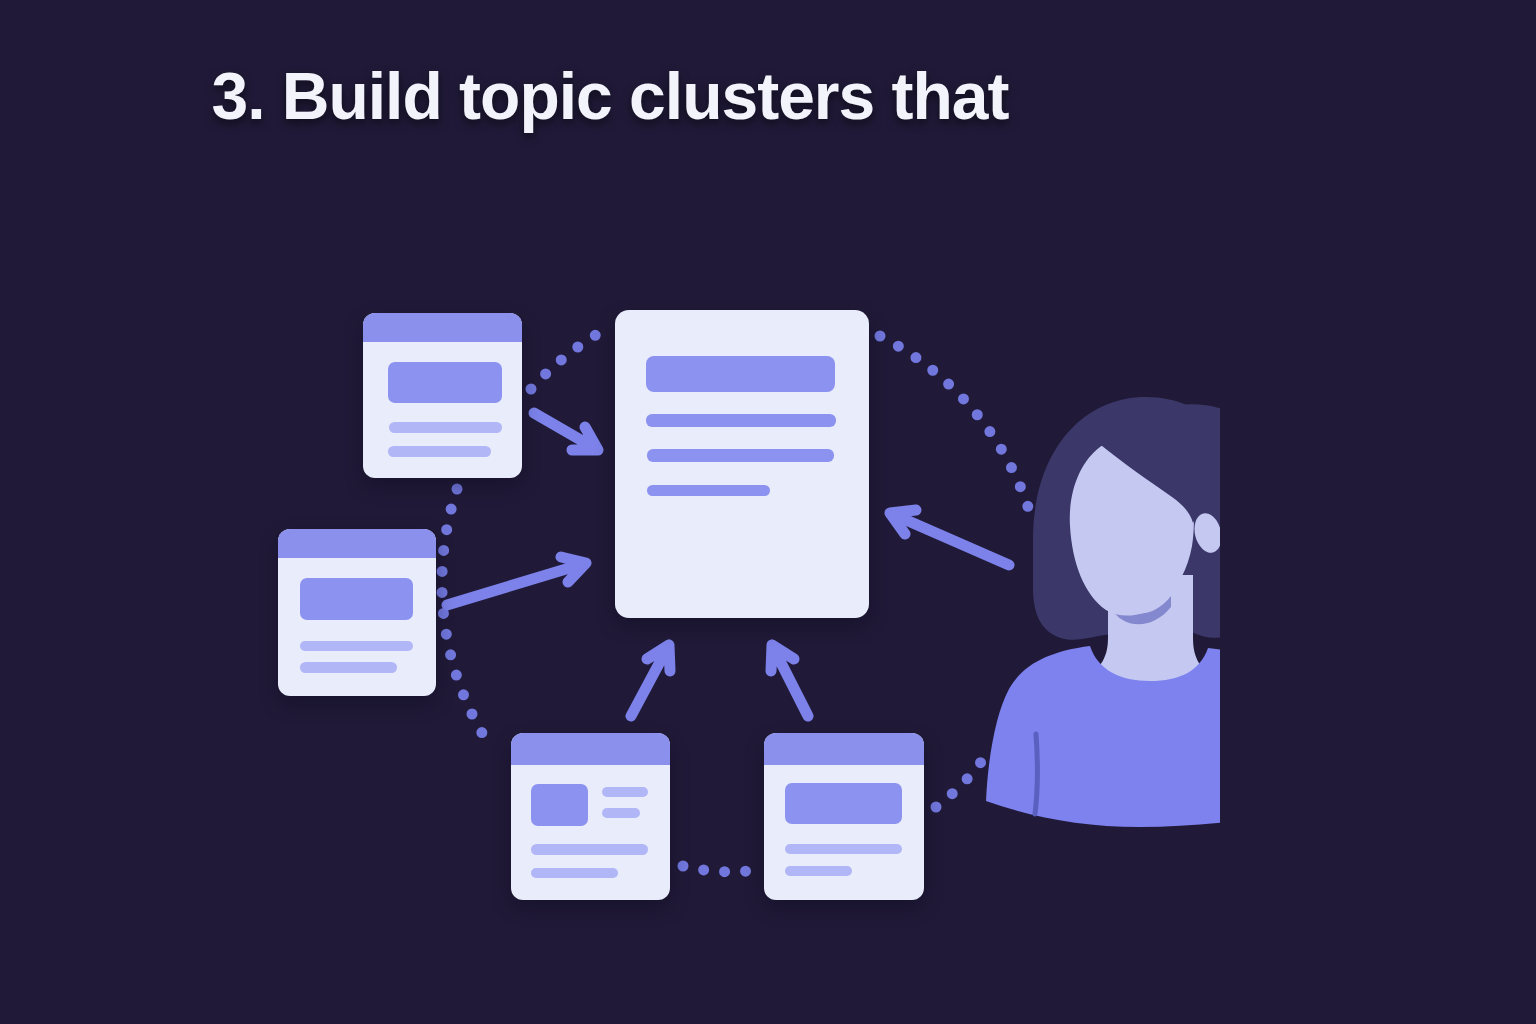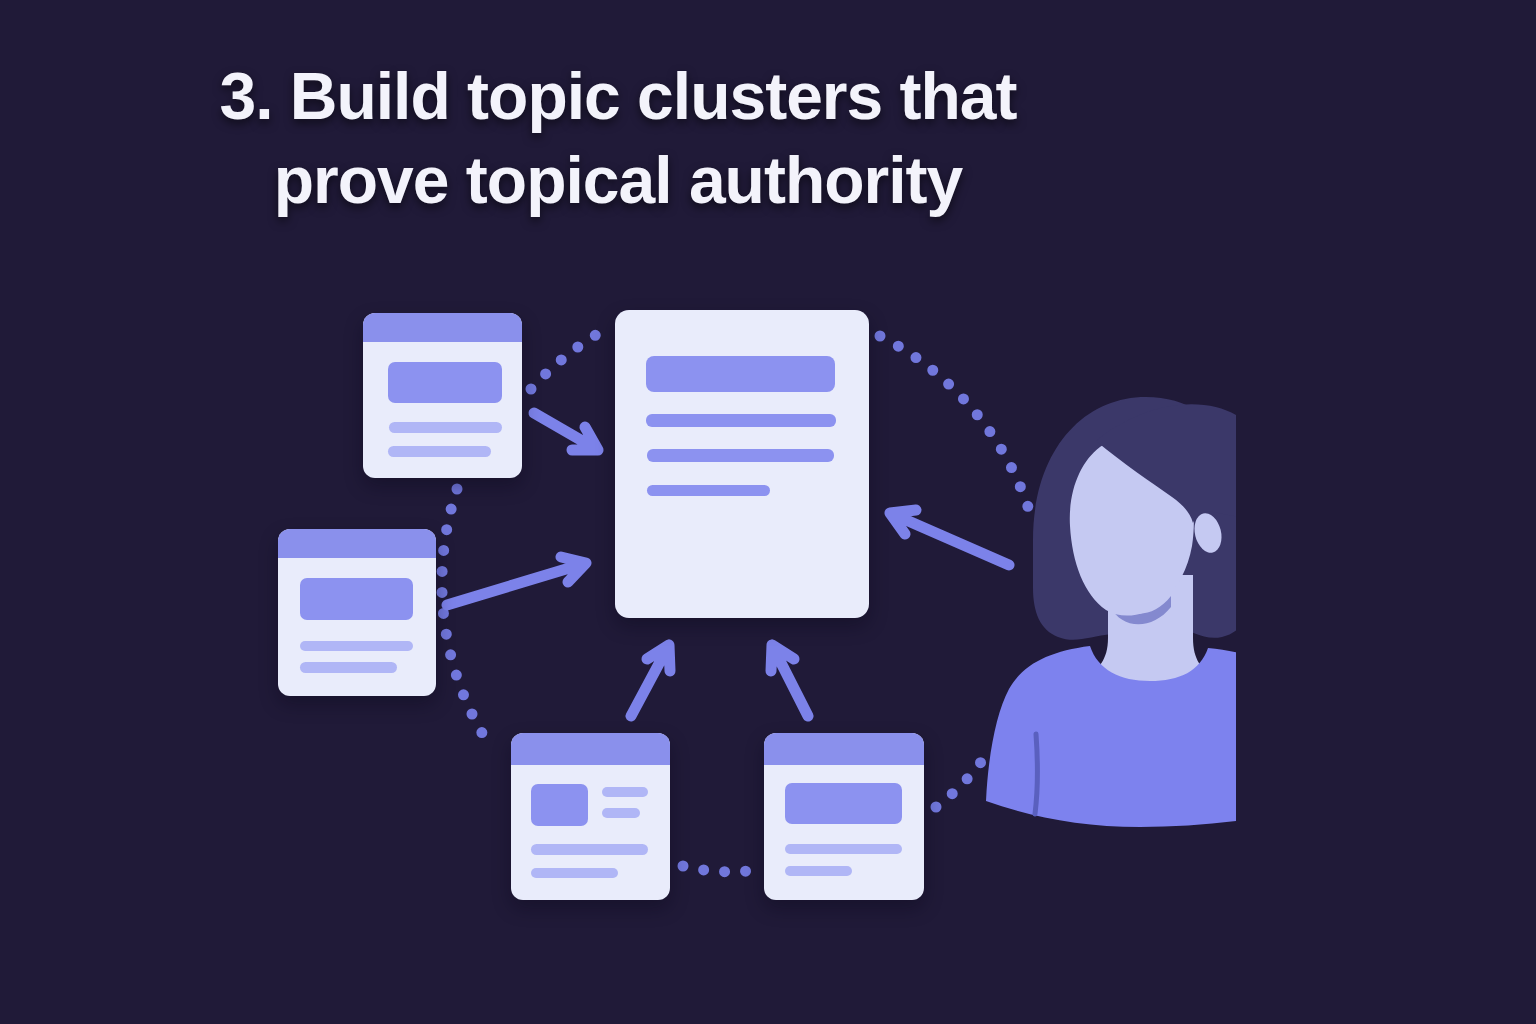--- a/index.html
+++ b/index.html
@@ -8,21 +8,20 @@
     --arrow:#7c82e9; --dot:#7177dc;
     --hairColor:#3b3869; --faceColor:#c5c9f2; --shirtColor:#7d82ee;
     --seam:#5a60bf; --neckShadow:#8489cf;
   }
   html,body{margin:0;padding:0;}
   body{background:var(--background,#201a38);}
   .stage{
     position:relative; width:1220px; height:1024px; overflow:hidden;
     background:var(--background,#201a38);
     font-family:"Liberation Sans", sans-serif;
-    padding-left:16px;
   }
   .title{
     position:absolute; left:0; right:0; top:54px; text-align:center;
     color:var(--title,#f3f3fb);
     font-weight:700; font-size:66px; line-height:84px; letter-spacing:-1px;
     text-shadow:0 4px 10px rgba(0,0,0,.55);
     margin:0;
   }
   .title span{display:block;}
   svg.layer{position:absolute; left:0; top:0; width:1536px; height:1024px;}
@@ -108,21 +107,20 @@
                C 1256 653 1292 667 1306 691 C 1320 716 1328 760 1329 803
                C 1276 818 1205 827 1140 827 C 1082 827 1031 817 986 801
                C 988 757 996 713 1009 689 C 1023 664 1050 651 1090 646 Z"></path>
       <path class="seam" d="M 1036 734 C 1038 762 1038 790 1035 814"></path>
       <path class="seam" d="M 1241 758 C 1246 780 1248 798 1249 818"></path>
     </g>
   </svg>
 
   <h1 class="title">
     <span>3. Build topic clusters that</span>
-    <span>prove topical authority</span>
   </h1>
 
   <div class="card" id="card-tl">
     <div class="hdr"></div>
     <div class="blk"></div>
     <div class="ln l1"></div>
     <div class="ln l2"></div>
   </div>
 
   <div class="card" id="card-ml">

